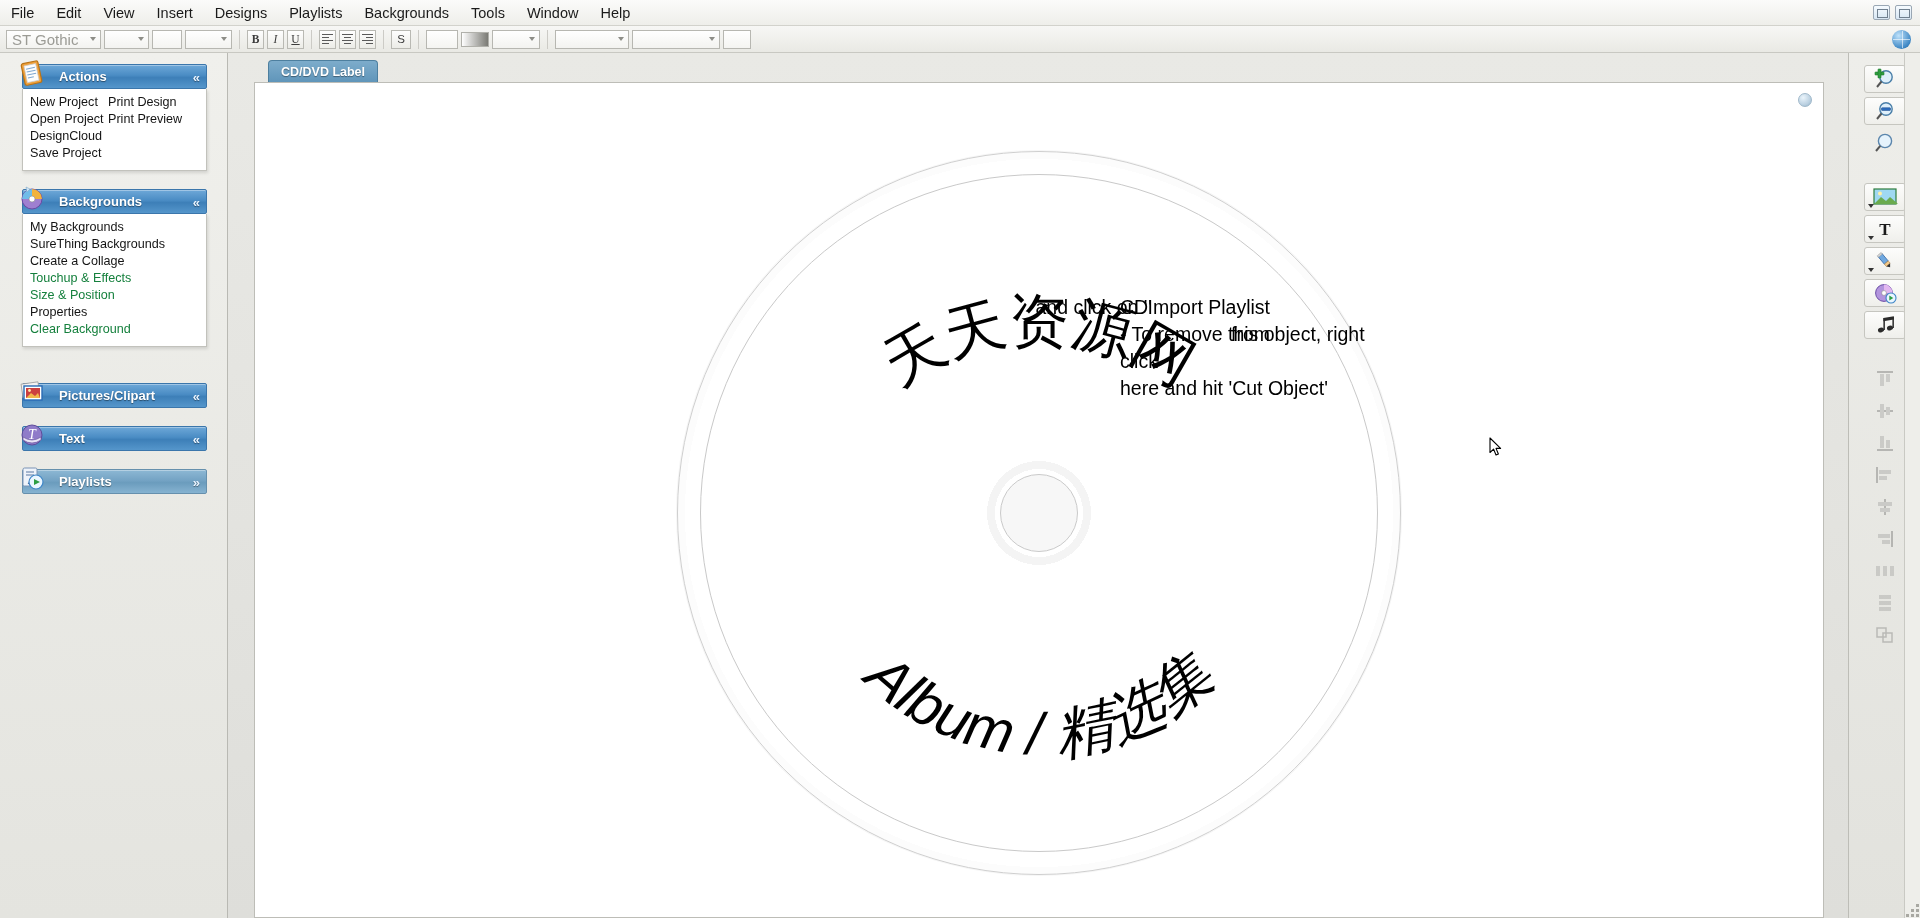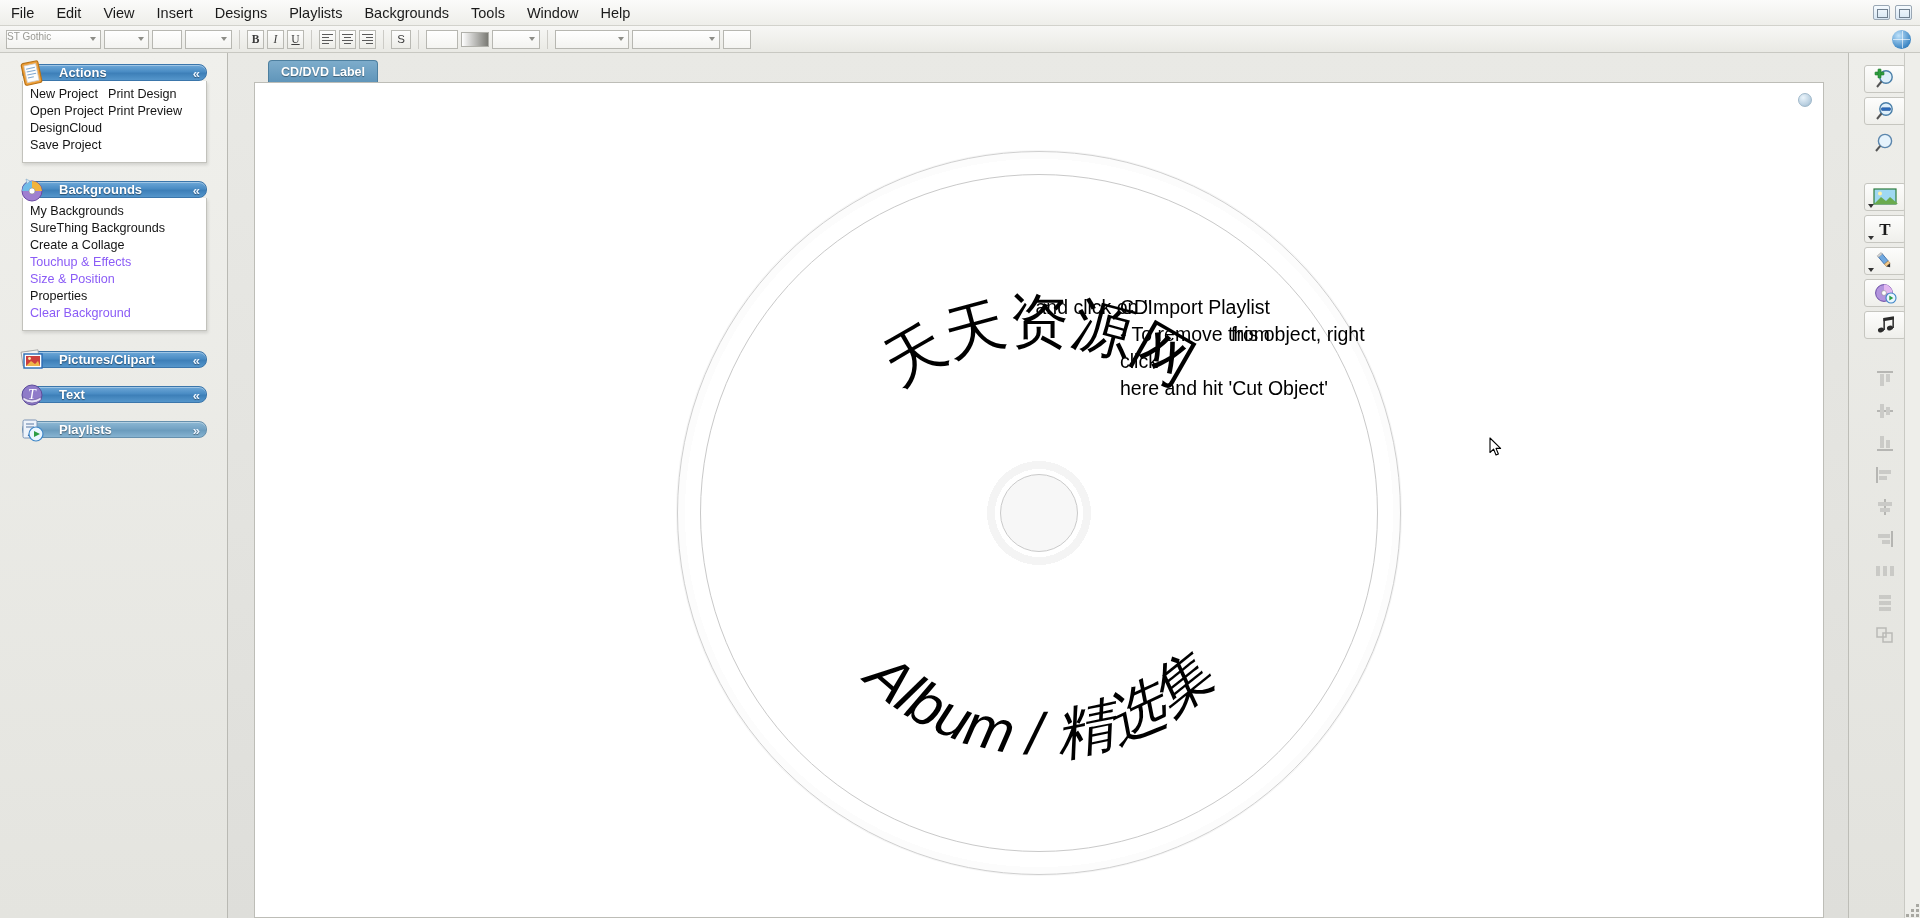--- a/index.html
+++ b/index.html
@@ -40,22 +40,22 @@
   
   #toolbar {
     position: absolute; left: 0; top: 26px; width: 1920px; height: 27px;
     background: linear-gradient(#f7f7f5, #e9e9e4);
     border-bottom: 1px solid #c8c8c2;
     display: flex; align-items: center; padding-left: 6px; gap: 3px;
   }
   .tb-combo {
     height: 19px; border: 1px solid #b7b7b1;
     background: linear-gradient(#ffffff, #f3f3f0);
-    display: flex; align-items: flex-start; position: relative;
-    font-size: 10px; color: #9b9b95; 
+    display: flex; align-items: flex-end; position: relative;
+    font-size: 15px; color: #9b9b95; padding-left: 5px;
   }
   .tb-combo .arw {
     position: absolute; right: 4px; top: 50%; transform: translateY(-50%);
     width: 0; height: 0; border-left: 3.5px solid transparent;
     border-right: 3.5px solid transparent; border-top: 4px solid #8d8d87;
   }
   .tb-box {
     height: 19px; border: 1px solid #b7b7b1;
     background: linear-gradient(#ffffff, #f4f4f1);
   }
@@ -97,23 +97,23 @@
     background: linear-gradient(90deg,#ffffff,#7a7a74); }
 
   
   #sidebar {
     position: absolute; left: 0; top: 53px; width: 228px; height: 865px;
     background: linear-gradient(#f0f0ec, #e4e4df);
     border-right: 1px solid #b9b9b3;
   }
   .panel { margin: 11px 20px 0 22px; }
   .panel-header {
-    position: relative; height: 17px;
+    position: relative; height: 25px;
     background: linear-gradient(#6ea8d8 0%, #4a8cc4 45%, #3d7fb8 55%, #5596cb 100%);
-    border: 1px solid #3b76ab; border-radius: 8px;
+    border: 1px solid #3b76ab; border-radius: 2px;
     display: flex; align-items: center; padding-left: 36px;
     box-shadow: inset 0 1px 0 rgba(255,255,255,.35);
   }
   .panel-header .ptitle {
     color: #ffffff; font-size: 13px; font-weight: bold;
     text-shadow: 0 1px 1px rgba(0,0,0,.45);
   }
   .panel-icon {
     position: absolute; left: -6px; top: -7px; width: 30px; height: 30px;
   }
@@ -125,21 +125,21 @@
   .panel-body {
     background: #ffffff; border: 1px solid #c2c2bc; border-top: none;
     padding: 5px 0 8px 7px;
     box-shadow: 1px 2px 3px rgba(0,0,0,.12);
   }
   .panel-body.two-col { display: grid; grid-template-columns: 78px auto; }
   .panel-link {
     font-size: 12.6px; color: #141414; line-height: 15px; padding: 1px 0;
     white-space: nowrap; cursor: default;
   }
-  .panel-link.dim { color: #8b5cf6; }
+  .panel-link.dim { color: #15803d; }
   .panel.collapsed .panel-header {
     background: linear-gradient(#8db8d4 0%, #74a3c4 45%, #6b9cbd 55%, #86b3d1 100%);
     border-color: #6690ad;
   }
 
   
   #workarea {
     position: absolute; left: 228px; top: 53px;
     width: 1620px; height: 865px;
     background: linear-gradient(#e9e9e5,#dededa);
@@ -377,21 +377,21 @@
       <div class="panel-link">My Backgrounds</div>
       <div class="panel-link">SureThing Backgrounds</div>
       <div class="panel-link">Create a Collage</div>
       <div class="panel-link dim">Touchup &amp; Effects</div>
       <div class="panel-link dim">Size &amp; Position</div>
       <div class="panel-link">Properties</div>
       <div class="panel-link dim">Clear Background</div>
     </div>
   </div>
 
-  <div class="panel" style="margin-top:20px">
+  <div class="panel" style="margin-top:36px">
     <div class="panel-header">
       <span class="panel-icon">
         <svg width="30" height="30" viewBox="0 0 30 30">
           <rect x="5" y="6" width="17" height="14" fill="#f3f3f3" stroke="#9b9b9b" stroke-width=".8" transform="rotate(-8 13 13)"></rect>
           <rect x="7" y="9" width="18" height="14" fill="#ffffff" stroke="#2a6bb5" stroke-width="1.4"></rect>
           <rect x="9" y="11" width="14" height="10" fill="#cc3f3f"></rect>
           <path d="M9 21 l5-5 4 3 3-3 2 5 z" fill="#f0b64a"></path>
           <circle cx="12.5" cy="13.5" r="1.4" fill="#ffe9a8"></circle>
         </svg>
       </span>

